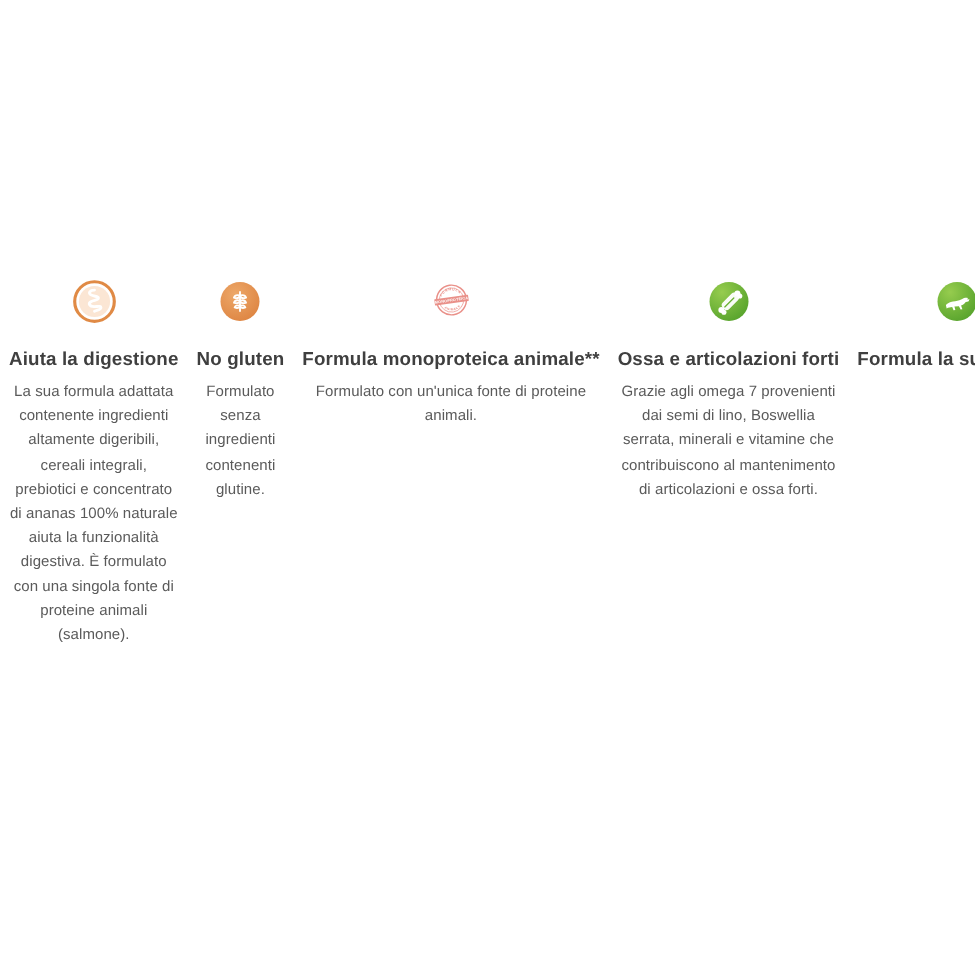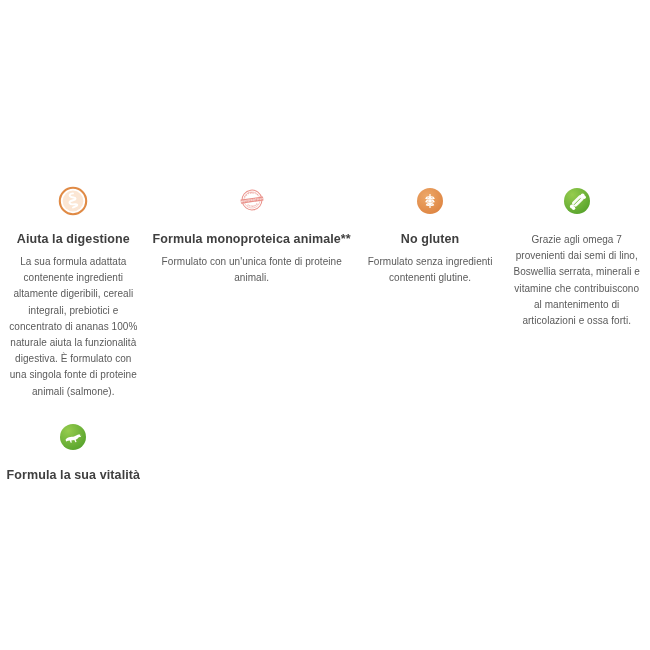--- a/index.html
+++ b/index.html
@@ -14,21 +14,21 @@
     -webkit-font-smoothing: antialiased;
     overflow: hidden;
   }
 
   .feature-grid {
     position: absolute;
     left: 0;
     top: 186px;
     width: 650px;
     display: grid;
-    grid-template-columns: repeat(4, 1fr);
+    grid-template-columns: repeat(5, 1fr);
     row-gap: 22px;
   }
 
   .feature-block {
     display: flex;
     flex-direction: column;
     align-items: center;
     padding: 0 6px;
     box-sizing: border-box;
   }
@@ -78,43 +78,20 @@
       <svg width="30" height="30" viewBox="0 0 30 30">
         <circle cx="15" cy="15" r="13.2" fill="none" stroke="#e08a45" stroke-width="2.1"></circle>
         <circle cx="15" cy="15" r="10.4" fill="#f4bd8e" opacity="0.38"></circle>
         <path d="M15 7.4 c-3.1 0 -4.4 2.0 -2.4 3.2 c2.1 1.2 5.0 0.7 5.0 2.1 c0 1.5 -3.1 1.3 -5.0 2.4 c-2.0 1.2 -1.0 3.3 2.1 3.3 c2.6 0 4.6 -0.6 4.6 0.7 c0 1.3 -2.4 1.4 -4.3 2.4" fill="none" stroke="#ffffff" stroke-width="1.9" stroke-linecap="round" stroke-linejoin="round"></path>
       </svg>
     </div>
     <div class="feature-title">Aiuta la digestione</div>
     <div class="feature-desc">La sua formula adattata contenente ingredienti altamente digeribili, cereali integrali, prebiotici e concentrato di ananas 100% naturale aiuta la funzionalità digestiva. È formulato con una singola fonte di proteine animali (salmone).</div>
   </div>
 
-  <div class="feature-block col-3 block-monoprotein">
-    <div class="icon-wrap">
-      <svg width="46" height="46" viewBox="0 0 46 46" style="margin-top:-2px;">
-        <g transform="rotate(-8 23 23)" opacity="0.92">
-          <circle cx="23" cy="23" r="15.2" fill="none" stroke="#e8877f" stroke-width="1.5"></circle>
-          <circle cx="23" cy="23" r="12.4" fill="none" stroke="#e8877f" stroke-width="0.7"></circle>
-          <path id="arcTop" d="M12.6 19.8 A11.4 11.4 0 0 1 33.4 19.8" fill="none"></path>
-          <path id="arcBot" d="M12.8 27.6 A11.6 11.6 0 0 0 33.2 27.6" fill="none"></path>
-          <text font-size="3.5" fill="#e8877f" letter-spacing="0.7" font-family="'Liberation Sans',sans-serif" font-weight="bold">
-            <textPath href="#arcTop" startOffset="50%" text-anchor="middle">FORMULA</textPath>
-          </text>
-          <text font-size="3.2" fill="#e8877f" letter-spacing="0.6" font-family="'Liberation Sans',sans-serif" font-weight="bold">
-            <textPath href="#arcBot" startOffset="50%" text-anchor="middle">ANIMALE</textPath>
-          </text>
-          <rect x="5.6" y="19.9" width="34.8" height="6.4" rx="0.6" fill="#e8877f"></rect>
-          <text x="23" y="24.4" font-size="3.9" fill="#ffffff" text-anchor="middle" letter-spacing="0.2" font-family="'Liberation Sans',sans-serif" font-weight="bold">MONOPROTEICA</text>
-        </g>
-      </svg>
-    </div>
-    <div class="feature-title">Formula monoproteica animale**</div>
-    <div class="feature-desc">Formulato con un'unica fonte di proteine animali.</div>
-  </div>
-
   <div class="feature-block col-2 block-gluten">
     <div class="icon-wrap">
       <svg width="30" height="30" viewBox="0 0 30 30">
         <defs>
           <radialGradient id="orangeFill" cx="38%" cy="32%" r="78%">
             <stop offset="0%" stop-color="#eda869"></stop>
             <stop offset="100%" stop-color="#dd8340"></stop>
           </radialGradient>
         </defs>
         <circle cx="15" cy="15" r="13" fill="url(#orangeFill)"></circle>
@@ -126,40 +103,64 @@
           <path d="M15 14.4 C17.4 13.8 18.6 14.5 19.0 15.8 C17.4 16.5 15.8 16.0 15 15.0"></path>
           <path d="M15 17.8 C12.9 17.3 11.8 17.9 11.5 19.0 C12.9 19.6 14.3 19.2 15 18.3"></path>
           <path d="M15 17.8 C17.1 17.3 18.2 17.9 18.5 19.0 C17.1 19.6 15.7 19.2 15 18.3"></path>
         </g>
       </svg>
     </div>
     <div class="feature-title">No gluten</div>
     <div class="feature-desc">Formulato senza ingredienti contenenti glutine.</div>
   </div>
 
+  <div class="feature-block col-3 block-monoprotein">
+    <div class="icon-wrap">
+      <svg width="46" height="46" viewBox="0 0 46 46" style="margin-top:-2px;">
+        <g transform="rotate(-8 23 23)" opacity="0.92">
+          <circle cx="23" cy="23" r="15.2" fill="none" stroke="#e8877f" stroke-width="1.5"></circle>
+          <circle cx="23" cy="23" r="12.4" fill="none" stroke="#e8877f" stroke-width="0.7"></circle>
+          <path id="arcTop" d="M12.6 19.8 A11.4 11.4 0 0 1 33.4 19.8" fill="none"></path>
+          <path id="arcBot" d="M12.8 27.6 A11.6 11.6 0 0 0 33.2 27.6" fill="none"></path>
+          <text font-size="3.5" fill="#e8877f" letter-spacing="0.7" font-family="'Liberation Sans',sans-serif" font-weight="bold">
+            <textPath href="#arcTop" startOffset="50%" text-anchor="middle">FORMULA</textPath>
+          </text>
+          <text font-size="3.2" fill="#e8877f" letter-spacing="0.6" font-family="'Liberation Sans',sans-serif" font-weight="bold">
+            <textPath href="#arcBot" startOffset="50%" text-anchor="middle">ANIMALE</textPath>
+          </text>
+          <rect x="5.6" y="19.9" width="34.8" height="6.4" rx="0.6" fill="#e8877f"></rect>
+          <text x="23" y="24.4" font-size="3.9" fill="#ffffff" text-anchor="middle" letter-spacing="0.2" font-family="'Liberation Sans',sans-serif" font-weight="bold">MONOPROTEICA</text>
+        </g>
+      </svg>
+    </div>
+    <div class="feature-title">Formula monoproteica animale**</div>
+    <div class="feature-desc">Formulato con un'unica fonte di proteine animali.</div>
+  </div>
+
   <div class="feature-block col-1 block-bones">
     <div class="icon-wrap">
       <svg width="30" height="30" viewBox="0 0 30 30">
         <defs>
           <radialGradient id="greenFill1" cx="32%" cy="26%" r="82%">
             <stop offset="0%" stop-color="#96cc4e"></stop>
             <stop offset="100%" stop-color="#57a32c"></stop>
           </radialGradient>
         </defs>
         <circle cx="15" cy="15" r="13" fill="url(#greenFill1)"></circle>
         <g fill="#ffffff">
           <path d="M11.2 19.6 c-1.4 -1.4 -1.5 -2.9 -0.5 -3.8 l6.1 -6.1 c1.0 -1.0 2.5 -0.9 3.8 0.5 c1.4 1.4 1.5 2.9 0.5 3.8 l-6.1 6.1 c-1.0 1.0 -2.5 0.9 -3.8 -0.5 z" opacity="0.95"></path>
           <circle cx="9.9" cy="20.6" r="2.0"></circle>
           <circle cx="11.6" cy="22.2" r="1.7"></circle>
           <circle cx="20.6" cy="9.6" r="2.0"></circle>
           <circle cx="22.2" cy="11.3" r="1.7"></circle>
         </g>
         <path d="M12.2 18.6 l6.0 -6.0" stroke="#6cb335" stroke-width="0.9" stroke-linecap="round"></path>
       </svg>
     </div>
+    <div class="feature-title">Ossa e articolazioni forti</div>
     <div class="feature-desc">Grazie agli omega 7 provenienti dai semi di lino, Boswellia serrata, minerali e vitamine che contribuiscono al mantenimento di articolazioni e ossa forti.</div>
   </div>
 
   <div class="feature-block col-2 block-vitality">
     <div class="icon-wrap">
       <svg width="30" height="30" viewBox="0 0 30 30">
         <defs>
           <radialGradient id="greenFill2" cx="32%" cy="26%" r="82%">
             <stop offset="0%" stop-color="#96cc4e"></stop>
             <stop offset="100%" stop-color="#57a32c"></stop>

